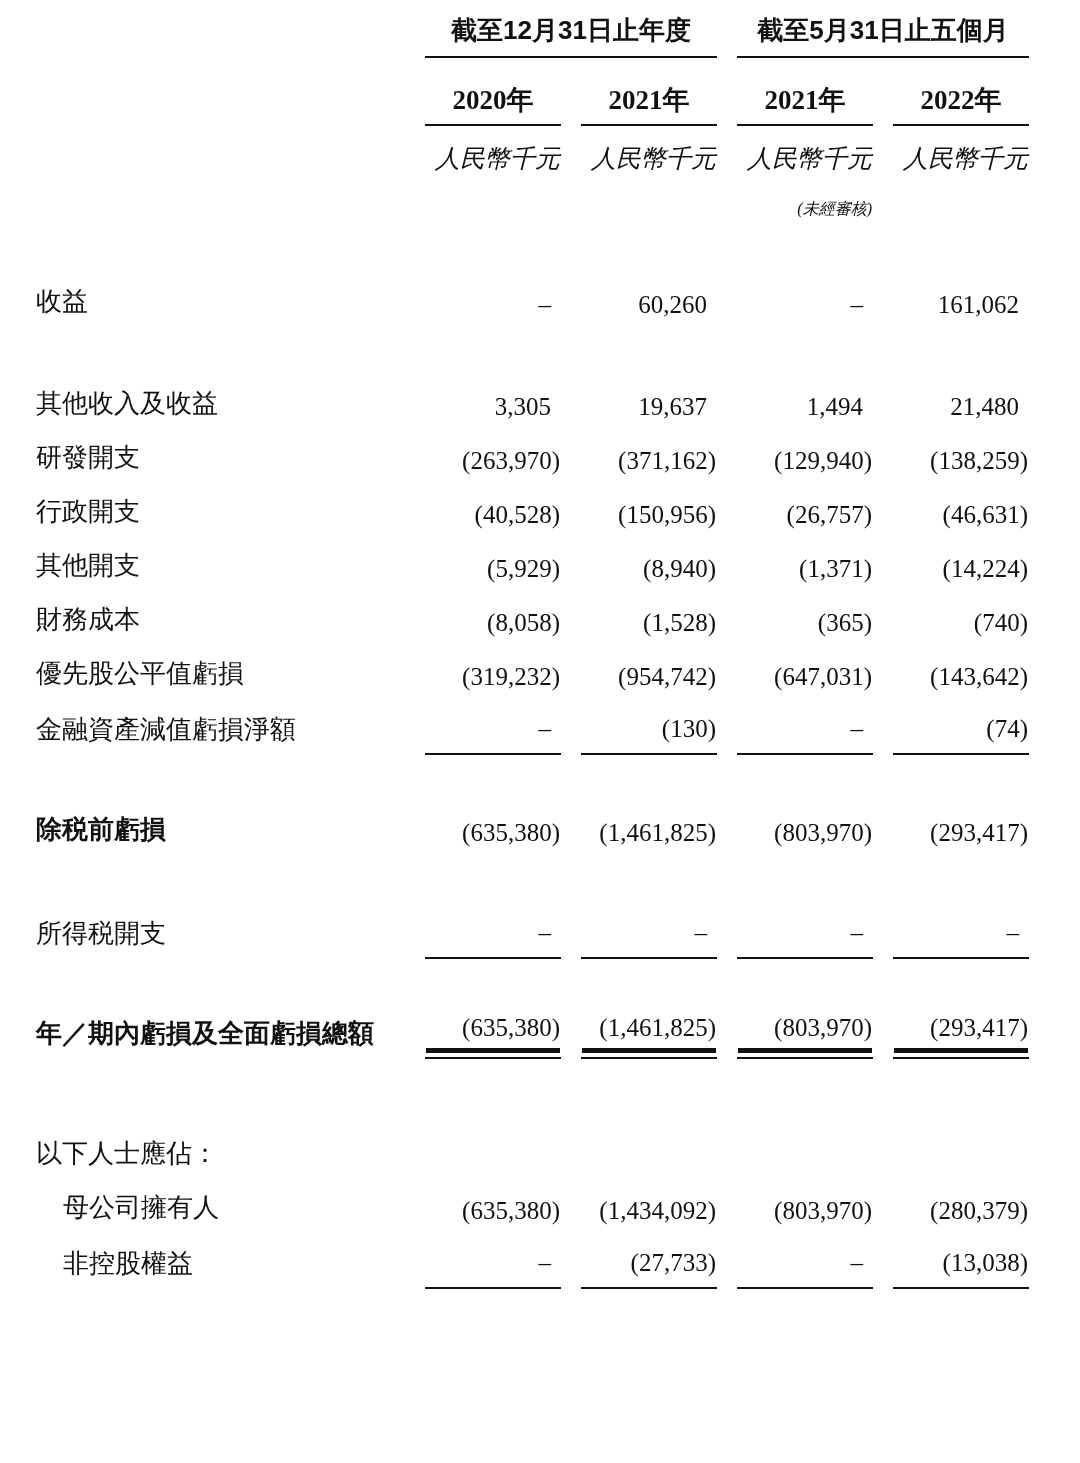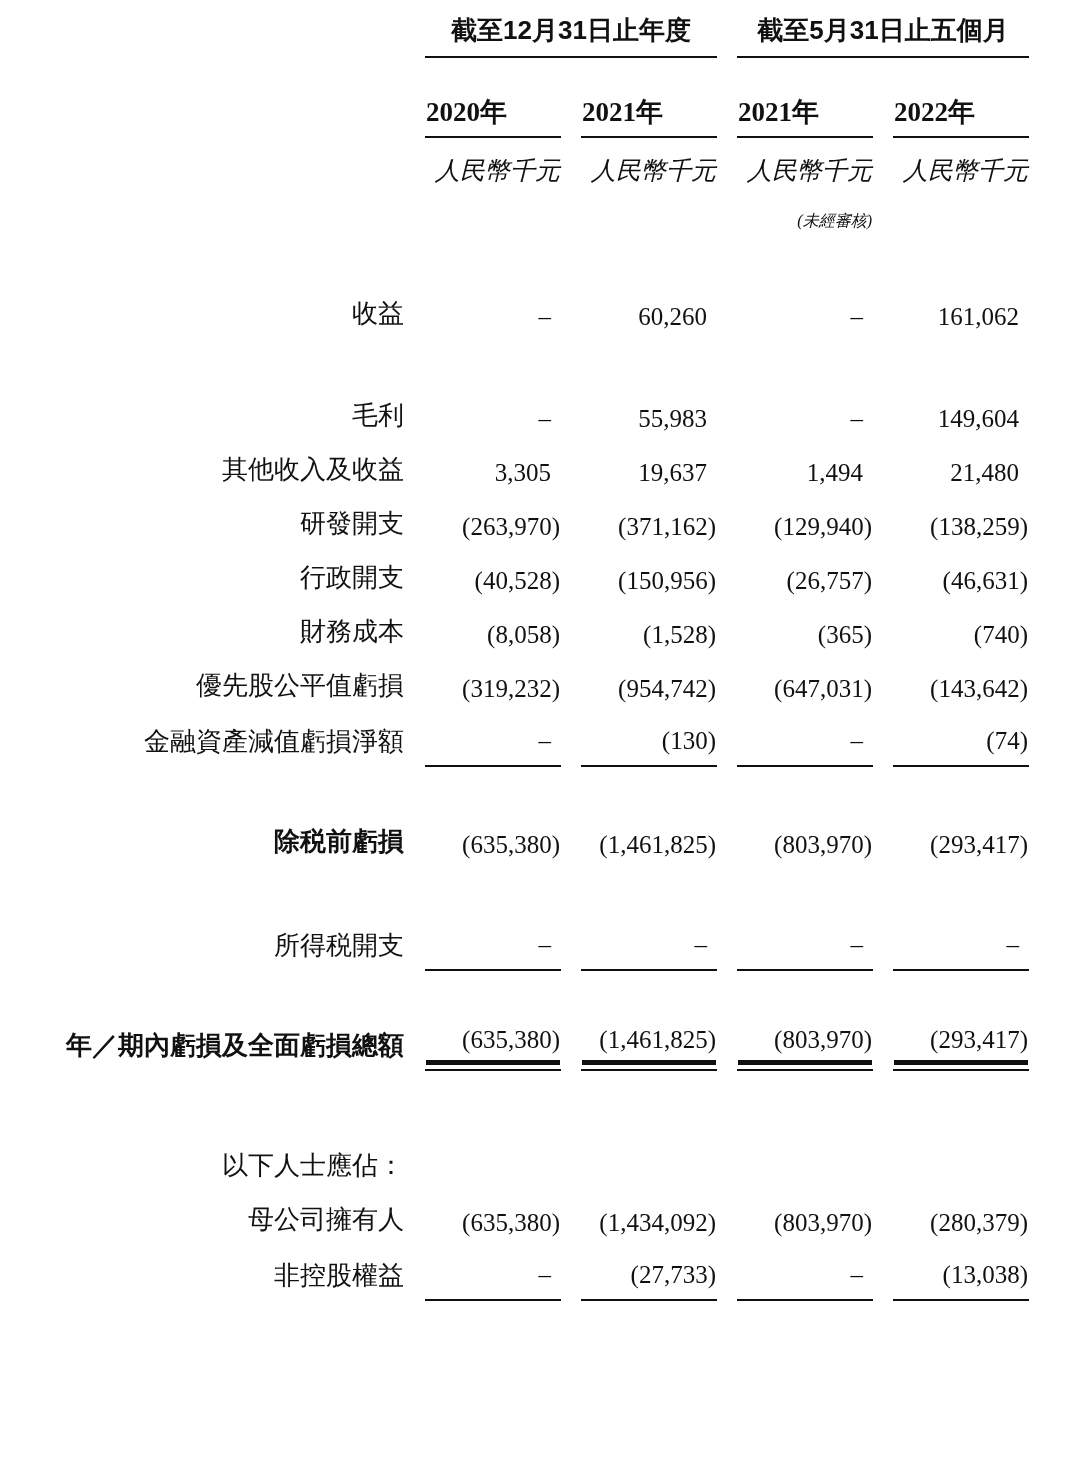--- a/index.html
+++ b/index.html
@@ -34,22 +34,22 @@
     font-size: 26px;
     text-align: center;
     padding-bottom: 8px;
     border-bottom: 2px solid #111;
     white-space: nowrap;
   }
   th.year {
     font-family: "Liberation Serif", serif;
     font-weight: bold;
     font-size: 27px;
-    text-align: left;
-    padding-top: 36px;
+    text-align: center;
+    padding-top: 24px;
     padding-bottom: 6px;
     border-bottom: 2px solid #111;
     white-space: nowrap;
   }
   td.unit {
     font-family: "Liberation Serif", serif;
     font-style: italic;
     font-size: 25px;
     text-align: right;
     padding-top: 16px;
@@ -63,21 +63,21 @@
     text-align: right;
     padding-top: 10px;
     height: 34px;
     white-space: nowrap;
   }
 
   
   td.lbl {
     font-family: "Liberation Sans", sans-serif;
     font-size: 26px;
-    text-align: right;
+    text-align: left;
     height: 45px;
     padding-bottom: 8px;
     white-space: nowrap;
   }
   td.lbl.bold { font-weight: bold; }
   td.lbl.indent { padding-left: 28px; }
   td.num {
     font-family: "Liberation Serif", serif;
     font-size: 25px;
     text-align: right;
@@ -156,35 +156,20 @@
             <div class="cellline"><span class="pos">–</span></div>
           </td>
           <td class="num">
             <div class="cellline"><span class="pos">161,062</span></div>
           </td>
         </tr>
         <tr class="spacer">
           <td colspan="5" style="height: 48px;"></td>
         </tr>
         <tr>
-          <td class="lbl">毛利</td>
-          <td class="num">
-            <div class="cellline"><span class="pos">–</span></div>
-          </td>
-          <td class="num">
-            <div class="cellline"><span class="pos">55,983</span></div>
-          </td>
-          <td class="num">
-            <div class="cellline"><span class="pos">–</span></div>
-          </td>
-          <td class="num">
-            <div class="cellline"><span class="pos">149,604</span></div>
-          </td>
-        </tr>
-        <tr>
           <td class="lbl">其他收入及收益</td>
           <td class="num">
             <div class="cellline"><span class="pos">3,305</span></div>
           </td>
           <td class="num">
             <div class="cellline"><span class="pos">19,637</span></div>
           </td>
           <td class="num">
             <div class="cellline"><span class="pos">1,494</span></div>
           </td>
@@ -213,20 +198,35 @@
             <div class="cellline"><span class="neg">(40,528)</span></div>
           </td>
           <td class="num">
             <div class="cellline"><span class="neg">(150,956)</span></div>
           </td>
           <td class="num">
             <div class="cellline"><span class="neg">(26,757)</span></div>
           </td>
           <td class="num">
             <div class="cellline"><span class="neg">(46,631)</span></div>
+          </td>
+        </tr>
+        <tr>
+          <td class="lbl">其他開支</td>
+          <td class="num">
+            <div class="cellline"><span class="neg">(5,929)</span></div>
+          </td>
+          <td class="num">
+            <div class="cellline"><span class="neg">(8,940)</span></div>
+          </td>
+          <td class="num">
+            <div class="cellline"><span class="neg">(1,371)</span></div>
+          </td>
+          <td class="num">
+            <div class="cellline"><span class="neg">(14,224)</span></div>
           </td>
         </tr>
         <tr>
           <td class="lbl">財務成本</td>
           <td class="num">
             <div class="cellline"><span class="neg">(8,058)</span></div>
           </td>
           <td class="num">
             <div class="cellline"><span class="neg">(1,528)</span></div>
           </td>

